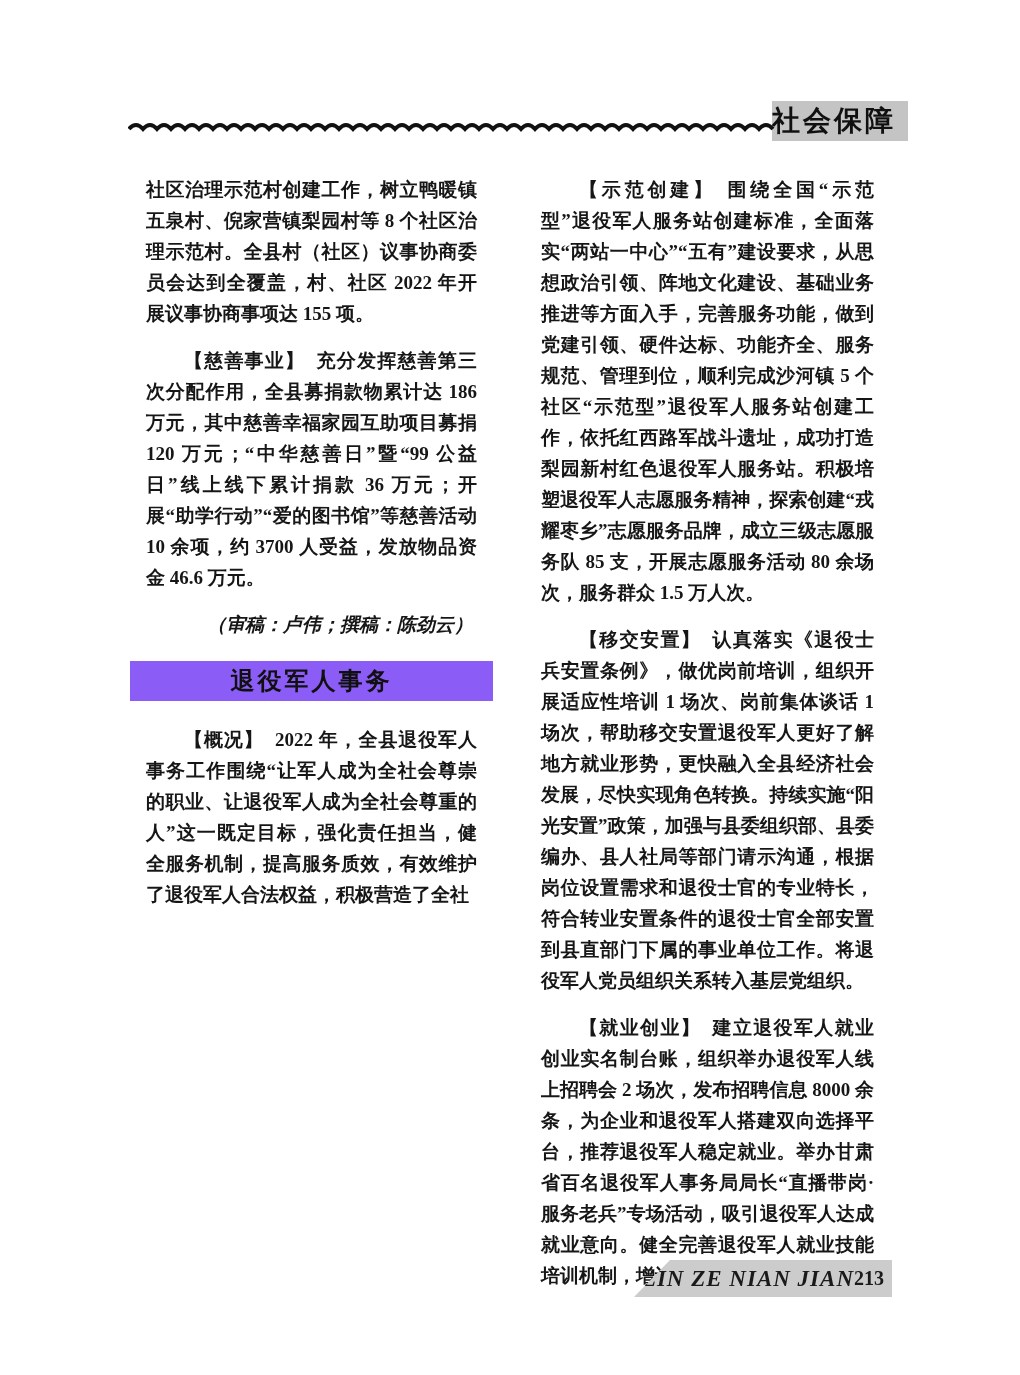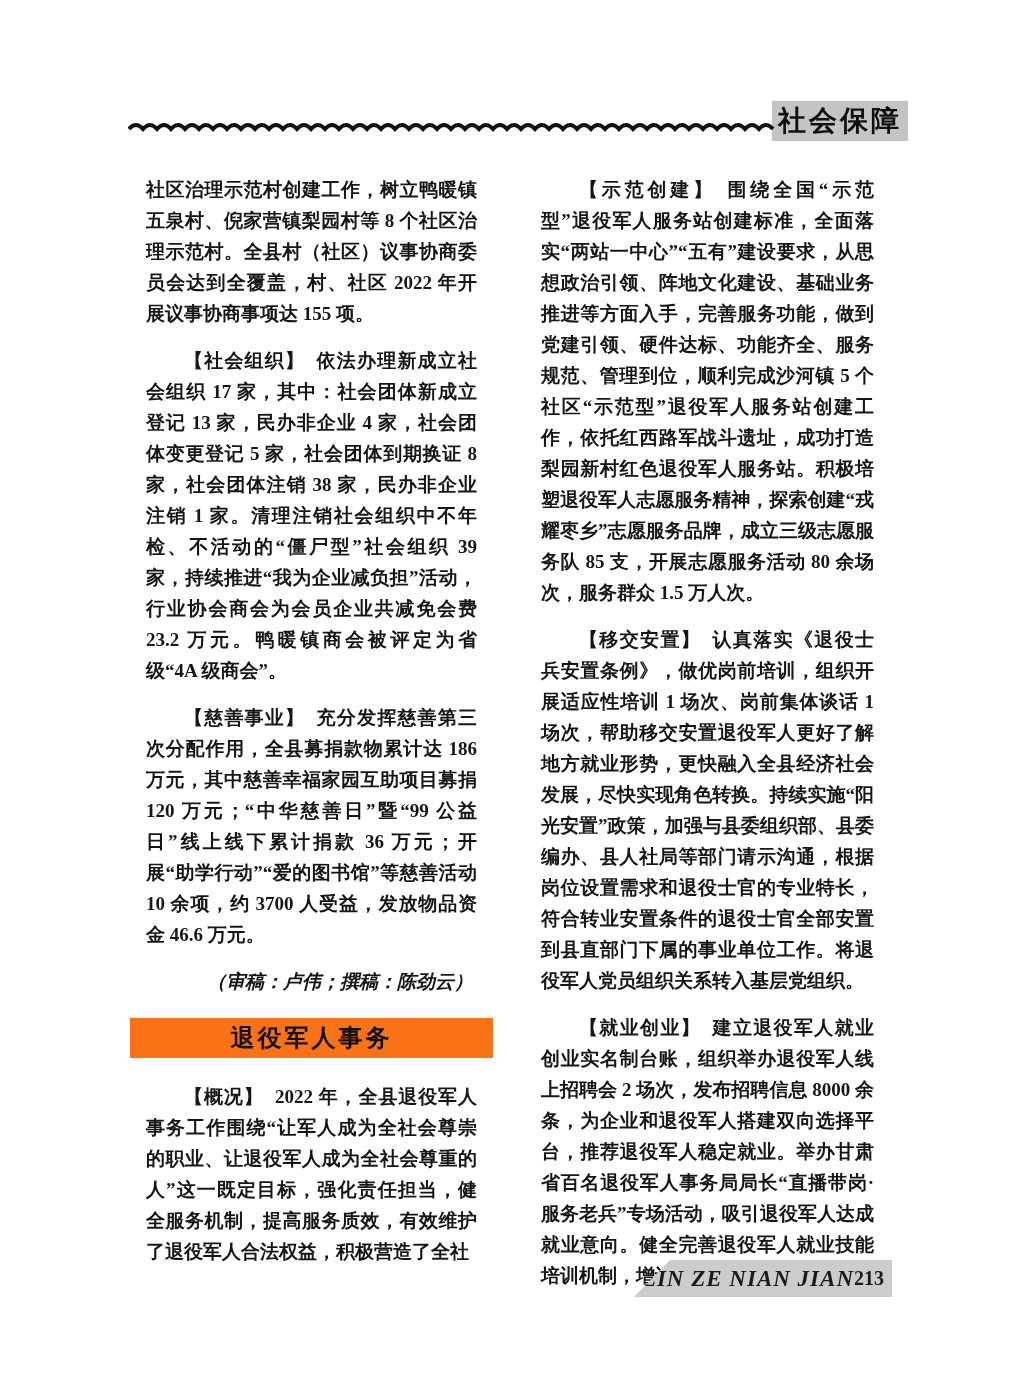--- a/index.html
+++ b/index.html
@@ -9,21 +9,21 @@
     font-family: "Liberation Serif", "DejaVu Serif", serif;
     position: relative;
     overflow: hidden;
   }
   .page { position: absolute; inset: 0; }
 
   
   .header-badge {
     position: absolute; left: 772px; top: 101px; width: 136px; height: 40px;
     background: #c4c4c4;
-    display: flex; align-items: center; justify-content: center;
+    display: flex; align-items: center; justify-content: flex-start;
     font-weight: bold; font-size: 28px; letter-spacing: 3px; color: #101010;
     font-family: "DejaVu Sans", sans-serif;
   }
   .wave-svg { position: absolute; left: 128px; top: 120px; }
 
   
   .col {
     position: absolute; top: 158px;
     font-size: 19px; line-height: 31px; color: #161616;
     text-align: justify; text-justify: inter-ideograph;
@@ -72,28 +72,27 @@
     <span>社会保障</span>
   </div>
 
   <svg class="wave-svg" width="648" height="14" aria-hidden="true">
     <path id="wave-path" d="M1 9q7 -8 14 0q7 -8 14 0q7 -8 14 0q7 -8 14 0q7 -8 14 0q7 -8 14 0q7 -8 14 0q7 -8 14 0q7 -8 14 0q7 -8 14 0q7 -8 14 0q7 -8 14 0q7 -8 14 0q7 -8 14 0q7 -8 14 0q7 -8 14 0q7 -8 14 0q7 -8 14 0q7 -8 14 0q7 -8 14 0q7 -8 14 0q7 -8 14 0q7 -8 14 0q7 -8 14 0q7 -8 14 0q7 -8 14 0q7 -8 14 0q7 -8 14 0q7 -8 14 0q7 -8 14 0q7 -8 14 0q7 -8 14 0q7 -8 14 0q7 -8 14 0q7 -8 14 0q7 -8 14 0q7 -8 14 0q7 -8 14 0q7 -8 14 0q7 -8 14 0q7 -8 14 0q7 -8 14 0q7 -8 14 0q7 -8 14 0q7 -8 14 0q7 -8 14 0" fill="none" stroke="#111111" stroke-width="4"></path>
   </svg>
 
   <div class="col col-left">
     <p class="body"><span>社区治理示范村创建工作，树立鸭暖镇五泉村、倪家营镇梨园村等 8 个社区治理示范村。全县村（社区）议事协商委员会达到全覆盖，村、社区 2022 年开展议事协商事项达 155 项。</span></p>
 
-    <p class="body entry"><b class="entry-head">【社会组织】</b><span>依法办理新成立社会组织 17 家，其中：社会团体新成立登记 13 家，民办非企业 4 家，社会团体变更登记 5 家，社会团体到期换证 8 家，社会团体注销 38 家，民办非企业注销 1 家。清理注销社会组织中不年检、不活动的“僵尸型”社会组织 39 家，持续推进“我为企业减负担”活动，行业协会商会为会员企业共减免会费 23.2 万元。鸭暖镇商会被评定为省级“4A 级商会”。</span></p>
 
     <p class="body entry"><b class="entry-head">【慈善事业】</b><span>充分发挥慈善第三次分配作用，全县募捐款物累计达 186 万元，其中慈善幸福家园互助项目募捐 120 万元；“中华慈善日”暨“99 公益日”线上线下累计捐款 36 万元；开展“助学行动”“爱的图书馆”等慈善活动 10 余项，约 3700 人受益，发放物品资金 46.6 万元。</span></p>
 
 
     <p class="credit-line">（审稿：卢伟；撰稿：陈劲云）</p>
 
-    <div class="section-box" style="background: #f97316;">
+    <div class="section-box" style="background: #8b5cf6;">
       <span>退役军人事务</span>
     </div>
 
     <p class="body entry"><b class="entry-head">【概况】</b><span>2022 年，全县退役军人事务工作围绕“让军人成为全社会尊崇的职业、让退役军人成为全社会尊重的人”这一既定目标，强化责任担当，健全服务机制，提高服务质效，有效维护了退役军人合法权益，积极营造了全社</span></p>
   </div>
 
   <div class="col col-right">
 
     <p class="body entry"><b class="entry-head">【示范创建】</b><span>围绕全国“示范型”退役军人服务站创建标准，全面落实“两站一中心”“五有”建设要求，从思想政治引领、阵地文化建设、基础业务推进等方面入手，完善服务功能，做到党建引领、硬件达标、功能齐全、服务规范、管理到位，顺利完成沙河镇 5 个社区“示范型”退役军人服务站创建工作，依托红西路军战斗遗址，成功打造梨园新村红色退役军人服务站。积极培塑退役军人志愿服务精神，探索创建“戎耀枣乡”志愿服务品牌，成立三级志愿服务队 85 支，开展志愿服务活动 80 余场次，服务群众 1.5 万人次。</span></p>
 

